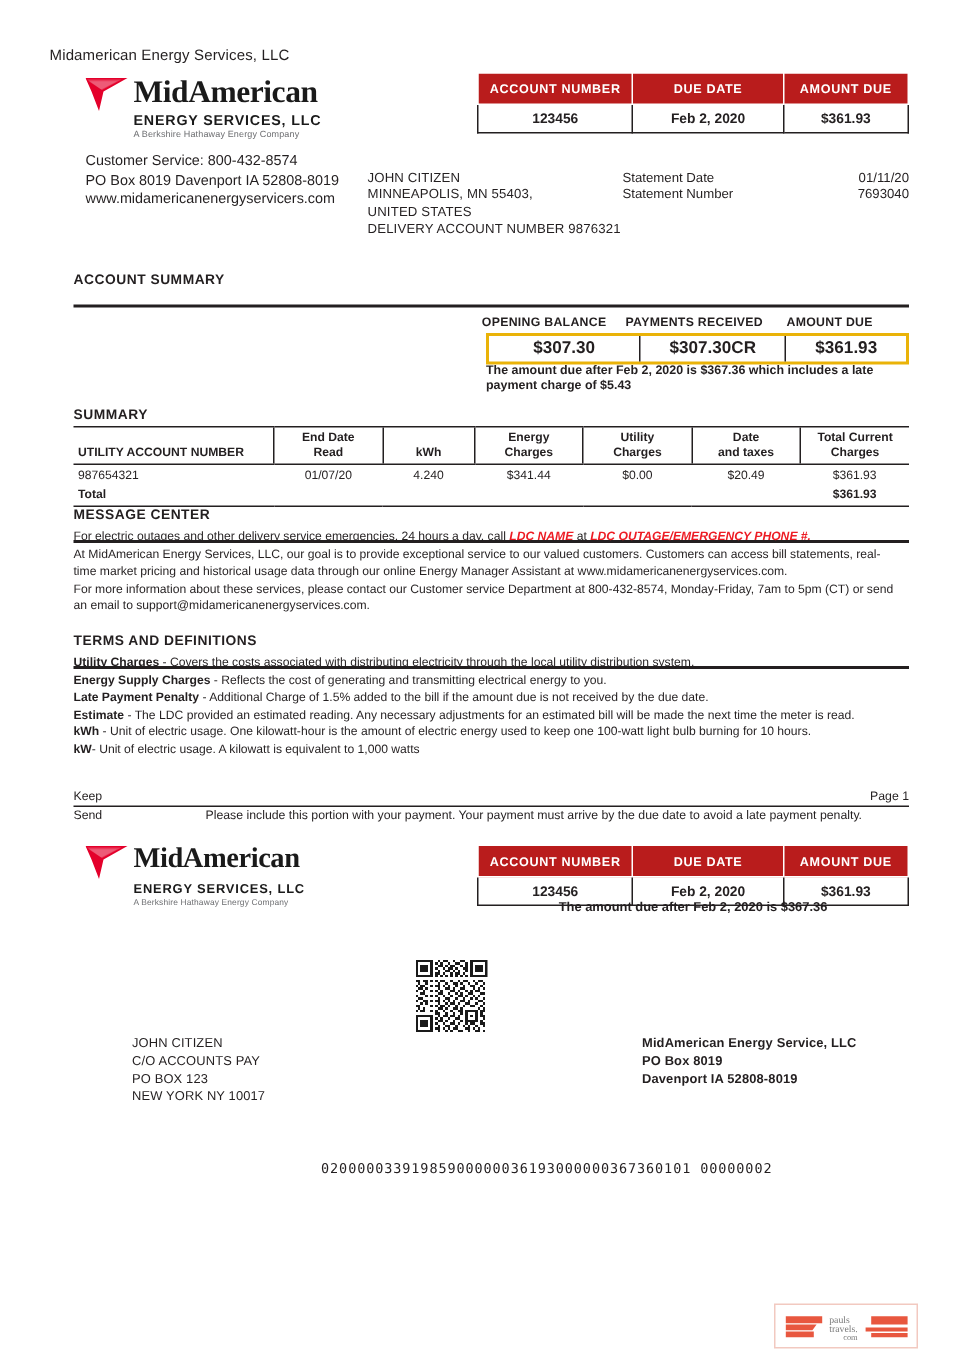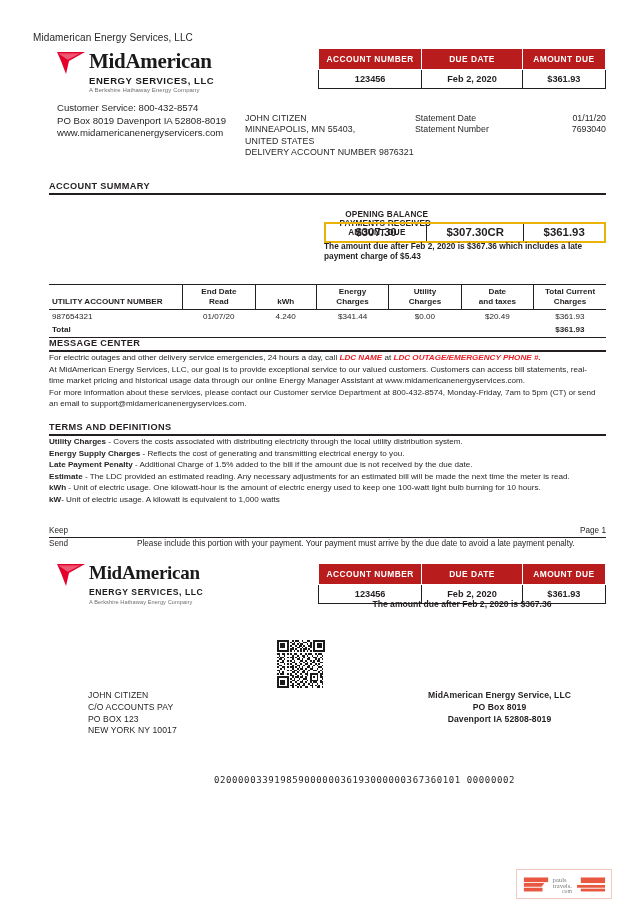--- a/index.html
+++ b/index.html
@@ -134,34 +134,33 @@
     font-size: 8.8px;
     line-height: 11.4px;
   }
 
   
   .section {
     font-size: 9.2px;
     font-weight: bold;
     letter-spacing: .35px;
     color: #231f20;
-    padding-bottom: 2px;
+    padding-bottom: 12px;
     border-bottom: 2px solid #231f20;
   }
   .sec-account  { left: 49px; top: 181px; width: 557px; }
   .sec-summary  { left: 49px; top: 271px; width: 557px; border-bottom: none; padding-bottom: 1px;}
   .sec-message  { left: 49px; top: 338px; width: 557px; }
   .sec-terms    { left: 49px; top: 422px; width: 557px; }
 
   
   .acct-head {
-    left: 336px; top: 210px;
+    left: 312px; top: 210px;
     width: 282px;
     display: flex;
-    flex-direction: column;
   }
   .acct-head div {
     font-size: 8.2px;
     font-weight: bold;
     letter-spacing: .2px;
     text-align: center;
   }
   .acct-box {
     left: 324px; top: 222px;
     width: 282px;
@@ -277,21 +276,20 @@
     font-size: 8.6px;
     line-height: 11.8px;
     letter-spacing: .1px;
   }
   .addr-right {
     left: 428px; top: 690px;
     font-size: 8.6px;
     font-weight: bold;
     line-height: 11.8px;
     letter-spacing: .1px;
-    text-align: center;
   }
 
   
   .scanline {
     left: 0; top: 775px;
     width: 641px;
     text-align: center;
     font-family: "DejaVu Sans Mono", monospace;
     font-size: 9px;
     letter-spacing: .6px;
@@ -379,20 +377,21 @@
     <div class="col-paid">PAYMENTS RECEIVED</div>
     <div class="col-due">AMOUNT DUE</div>
   </div>
   <div class="abs acct-box">
     <div class="col-open">$307.30</div>
     <div class="col-paid">$307.30CR</div>
     <div class="col-due">$361.93</div>
   </div>
   <div class="abs acct-note">The amount due after Feb 2, 2020 is $367.36 which includes a late payment charge of $5.43</div>
 
+  <div class="abs section sec-summary">SUMMARY</div>
 
   <table class="abs usage">
     <colgroup>
       <col style="width:24%">
         <col style="width:13%">
         <col style="width:11%">
       <col style="width:13%">
         <col style="width:13%">
         <col style="width:13%">
         <col style="width:13%">

